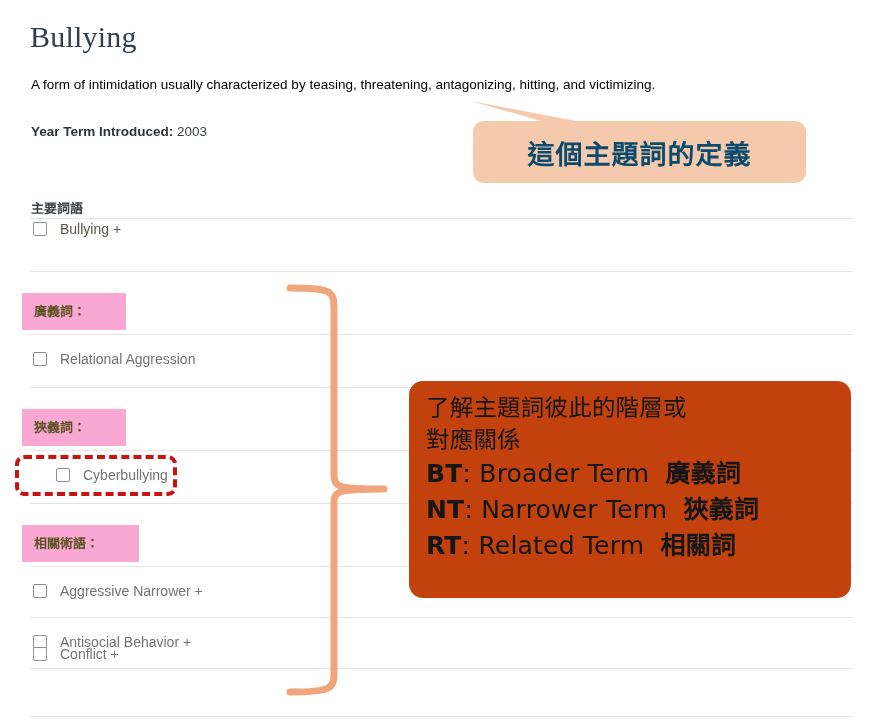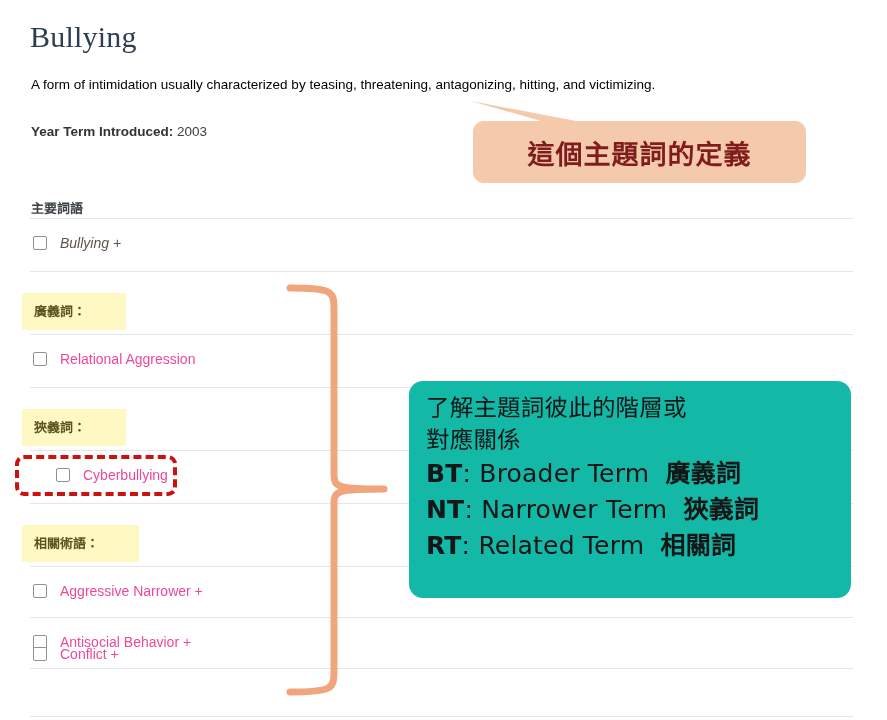--- a/index.html
+++ b/index.html
@@ -58,21 +58,21 @@
     left: 31px;
     font-size: 13px;
     font-weight: 700;
     color: #3b4044;
     white-space: nowrap;
   }
 
   .hl {
     position: absolute;
     left: 22px;
-    background: #fef9c3;
+    background: #f9a8d4;
     padding: 11px 40px 11px 12px;
     font-size: 13px;
     font-weight: 700;
     color: #5a5320;
     white-space: nowrap;
     line-height: 15px;
   }
 
   .rule {
     position: absolute;
@@ -92,21 +92,21 @@
   }
   .cbox {
     width: 14px; height: 14px;
     border: 1.6px solid #8d9196;
     border-radius: 2px;
     background: #fff;
     flex: none;
   }
   .row .lbl {
     font-size: 14px;
-    color: #ec4899;
+    color: #737373;
     line-height: 16px;
   }
   .row.plain .lbl { color: #5b5449; }
 
   
   .dashed-hi {
     position: absolute;
     left: 15px; top: 455px;
     width: 162px; height: 41px;
     border: 4px dashed #cc1111;
@@ -125,36 +125,36 @@
   .bubble-top-text {
     position: absolute;
     left: 0; top: 0;
     width: 333px; height: 62px;
     display: flex;
     align-items: center;
     justify-content: center;
     font-family: "DejaVu Sans", sans-serif;
     font-size: 27px;
     font-weight: 700;
-    color: #7f1d1d;
+    color: #0c4a6e;
     letter-spacing: 1px;
   }
   .bubble-top-tail {
     position: absolute;
     left: 469px; top: 99px;
     width: 130px; height: 28px;
     overflow: visible;
   }
 
   
   .bubble-legend {
     position: absolute;
     left: 409px; top: 381px;
     width: 442px; height: 217px;
-    background: #14b8a6;
+    background: #c2410c;
     border-radius: 14px;
     padding: 11px 12px 0 17px;
   }
   .bl-line {
     font-family: "DejaVu Sans", sans-serif;
     font-size: 23.5px;
     color: #141618;
     line-height: 32px;
     white-space: nowrap;
     letter-spacing: .2px;
@@ -189,21 +189,21 @@
 
   <div class="year-line">
     <span class="lbl">Year Term Introduced:</span>
     <span class="val">2003</span>
   </div>
 
   <div class="section-head" style="top:198px;">主要詞語</div>
 
   <div class="rule" style="top:218px;"></div>
 
-  <div class="row plain" style="top:235px;font-style:italic;">
+  <div class="row plain" style="top:221px;">
     <span class="cbox"></span>
     <span class="lbl">Bullying +</span>
   </div>
 
   <div class="rule" style="top:271px;"></div>
 
   <div class="hl" style="top:293px;">廣義詞：</div>
 
   <div class="rule" style="top:334px;"></div>
 

